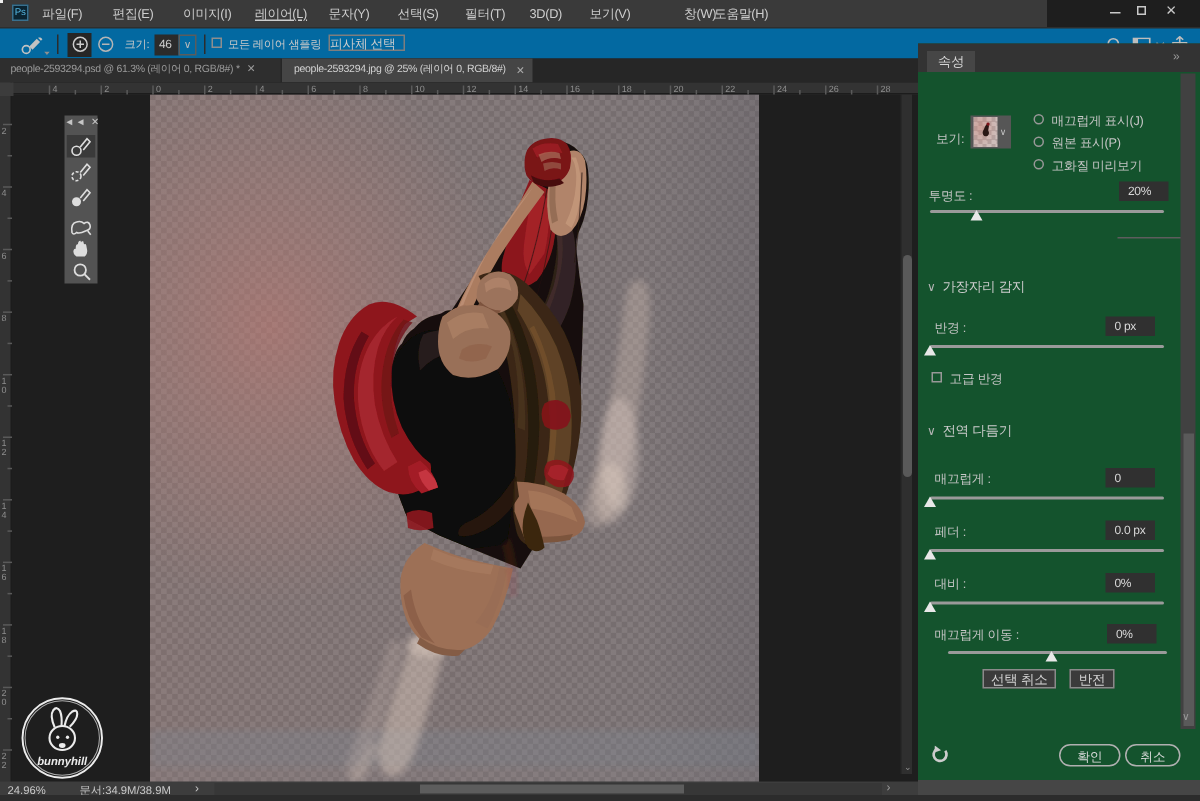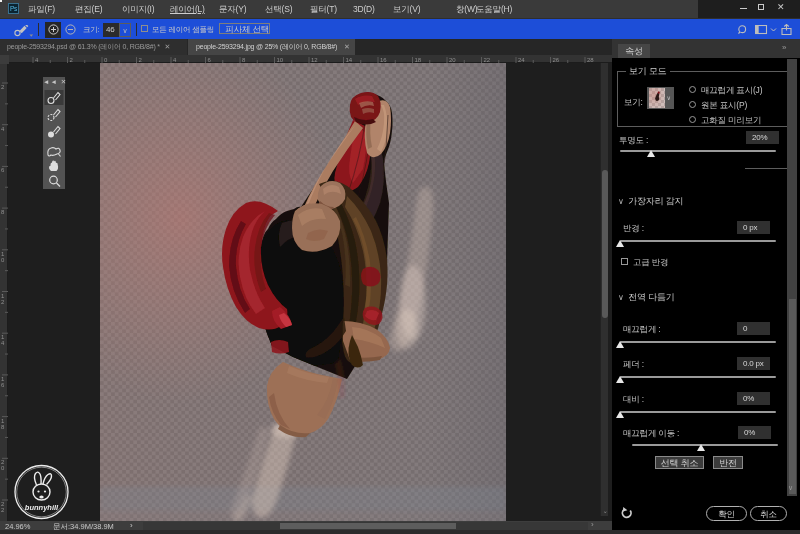--- a/index.html
+++ b/index.html
@@ -2,26 +2,26 @@
 <html><head>
 <meta charset="utf-8">
 <style>
 * { margin:0; padding:0; box-sizing:border-box; }
 html,body { width:800px; height:534px; overflow:hidden; background:#1e1e1e;
   font-family:"Liberation Sans", sans-serif; }
 .abs { position:absolute; }
 #menubar { left:0; top:0; width:698px; height:18px; background:#3a3a3a;
   color:#cecece; font-size:8.5px; letter-spacing:-0.2px; }
 #menubar .mi { position:absolute; top:4px; white-space:nowrap; }
-#optbar { left:0; top:18px; width:800px; height:21px; background:#1d4ed8;
+#optbar { left:0; top:18px; width:800px; height:21px; background:#0369a1;
   border-top:1px solid #2e2e2e; color:#c9c9c9; font-size:7.5px; letter-spacing:-0.2px; }
 #tabbar { left:0; top:39px; width:612px; height:16px; background:#262626; }
 .tab { position:absolute; top:0; height:16px; font-size:7px; letter-spacing:-0.2px; line-height:16px;
   white-space:nowrap; overflow:hidden; }
-#rpanel { left:612px; top:39px; width:188px; height:495px; background:#000000;
+#rpanel { left:612px; top:29px; width:188px; height:495px; background:#14532d;
   color:#c6c6c6; font-size:8.5px; letter-spacing:-0.2px;padding-left:40px; }
 .vbox { position:absolute; height:13px; background:#303030; color:#d8d8d8;
   font-size:8px; line-height:13px; padding-left:6px; width:33px; }
 .slider { position:absolute; height:2px; background:#9a9a9a; border-radius:1px; }
 .thumb { position:absolute; width:0; height:0; border-left:4px solid transparent;
   border-right:4px solid transparent; border-bottom:7px solid #e8e8e8; top:0px; margin-left:-4px; }
 .sech { position:absolute; color:#cccccc; font-size:9px; }
 .chev { color:#b5b5b5; font-size:8px; }
 #statusbar { left:0; top:521px; width:612px; height:9px; background:#3d3d3d;
   color:#c9c9c9; font-size:7.5px; }
@@ -64,21 +64,21 @@
   <svg class="abs" style="left:65px;top:5px;" width="11" height="11" viewBox="0 0 11 11">
     <circle cx="5.5" cy="5.5" r="4.6" fill="none" stroke="#b5b5b5" stroke-width="1"></circle>
     <path d="M3 5.5 h5" stroke="#b5b5b5" stroke-width="1"></path>
   </svg>
   <span class="abs" style="left:83px;top:6px;">크기:</span>
   <div class="abs" style="left:103px;top:3.5px;width:16px;height:14px;background:#2b2b2b;color:#cdcdcd;font-size:8px;line-height:14px;padding-left:3px;">46</div>
   <div class="abs" style="left:119px;top:3.5px;width:12px;height:14px;border:1px solid #5c5c5c;color:#bbbbbb;font-size:7px;text-align:center;line-height:13px;">∨</div>
   <div class="abs" style="left:136px;top:4px;width:1px;height:13px;background:#2c2c2c;"></div>
   <div class="abs" style="left:141px;top:6px;width:7px;height:7px;border:1px solid #8e8e8e;"></div>
   <span class="abs" style="left:152px;top:6px;">모든 레이어 샘플링</span>
-  <div class="abs" style="left:219px;top:4px;width:51px;height:11px;border:1px solid #7e7e7e;color:#cccccc;font-size:8.5px;text-align:right;line-height:10px;">피사체 선택</div>
+  <div class="abs" style="left:219px;top:4px;width:51px;height:11px;border:1px solid #7e7e7e;color:#cccccc;font-size:8.5px;text-align:left;line-height:10px;">피사체 선택</div>
   <svg class="abs" style="left:738px;top:6px;" width="10" height="10" viewBox="0 0 10 10">
     <circle cx="4.2" cy="4.2" r="3.4" fill="none" stroke="#bdbdbd" stroke-width="1.1"></circle>
     <path d="M1.8 7 L0.5 8.6" stroke="#bdbdbd" stroke-width="1.2"></path>
   </svg>
   <svg class="abs" style="left:755px;top:6px;" width="22" height="10" viewBox="0 0 22 10">
     <rect x="0.5" y="0.5" width="11" height="8" fill="none" stroke="#bdbdbd" stroke-width="1.1"></rect>
     <rect x="0.5" y="0.5" width="3.2" height="8" fill="#bdbdbd"></rect>
     <path d="M16 3.5 l2.5 2.5 l2.5 -2.5" fill="none" stroke="#bdbdbd" stroke-width="1"></path>
   </svg>
   <svg class="abs" style="left:781px;top:5px;" width="11" height="11" viewBox="0 0 11 11">
@@ -376,23 +376,20 @@
     <span class="abs" style="left:448px;top:-2px;color:#9a9a9a;font-size:8px;">›</span>
   </div>
 </div>
 
 <div id="rpanel" class="abs">
 
   <div class="abs" style="left:0;top:0;width:188px;height:19px;background:#333333;"></div>
   <div class="abs" style="left:6px;top:5px;width:32px;height:14px;background:#464646;color:#d6d6d6;font-size:9px;text-align:center;line-height:14px;">속성</div>
   <span class="abs" style="left:170px;top:4px;color:#9a9a9a;font-size:8px;">»</span>
 
-  <fieldset class="abs" style="left:5px;top:26px;width:174px;height:62px;border:1px solid #5d5d5d;">
-    <legend style="margin-left:8px;padding:0 3px;font-size:9px;color:#cccccc;">보기 모드</legend>
-  </fieldset>
   <span class="abs" style="left:12px;top:58px;">보기:</span>
   <div class="abs" style="left:35px;top:48px;width:27px;height:22px;background:#565656;">
     <div class="abs" style="left:2px;top:1px;width:16px;height:20px;background:
       repeating-conic-gradient(#cfc4c2 0% 25%, #b3a7a6 0% 50%) 0 0/6px 6px;"></div>
     <svg class="abs" style="left:2px;top:1px;" width="16" height="20" viewBox="0 0 16 20">
       <radialGradient id="thg" cx="0.3" cy="0.35" r="0.7">
         <stop offset="0" stop-color="#c97f72" stop-opacity="0.5"></stop>
           <stop offset="1" stop-color="#c97f72" stop-opacity="0.1"></stop>
       </radialGradient>
       <rect width="16" height="20" fill="url(#thg)"></rect>

